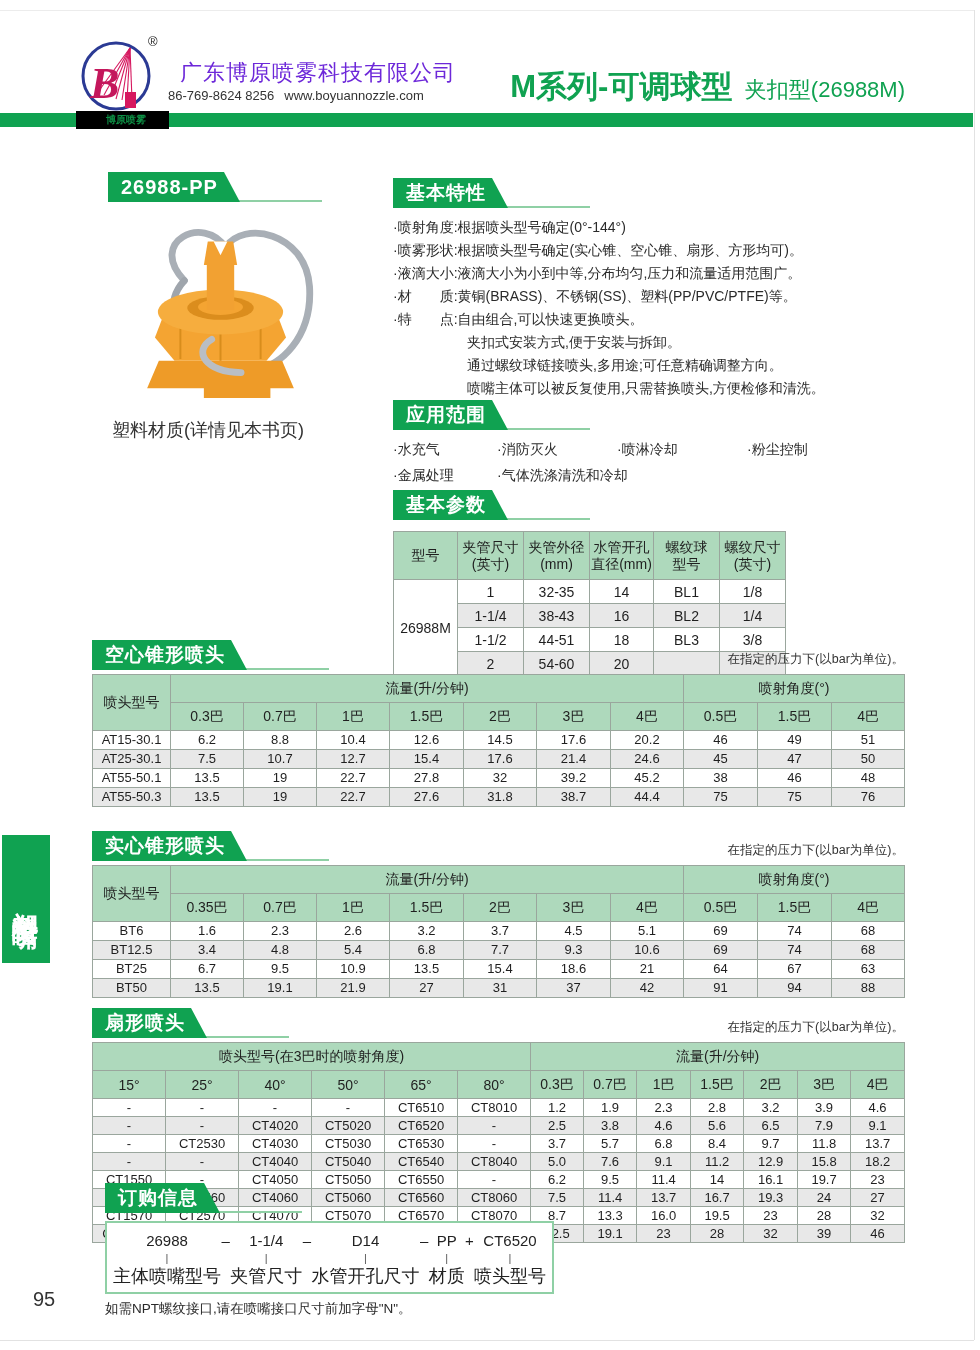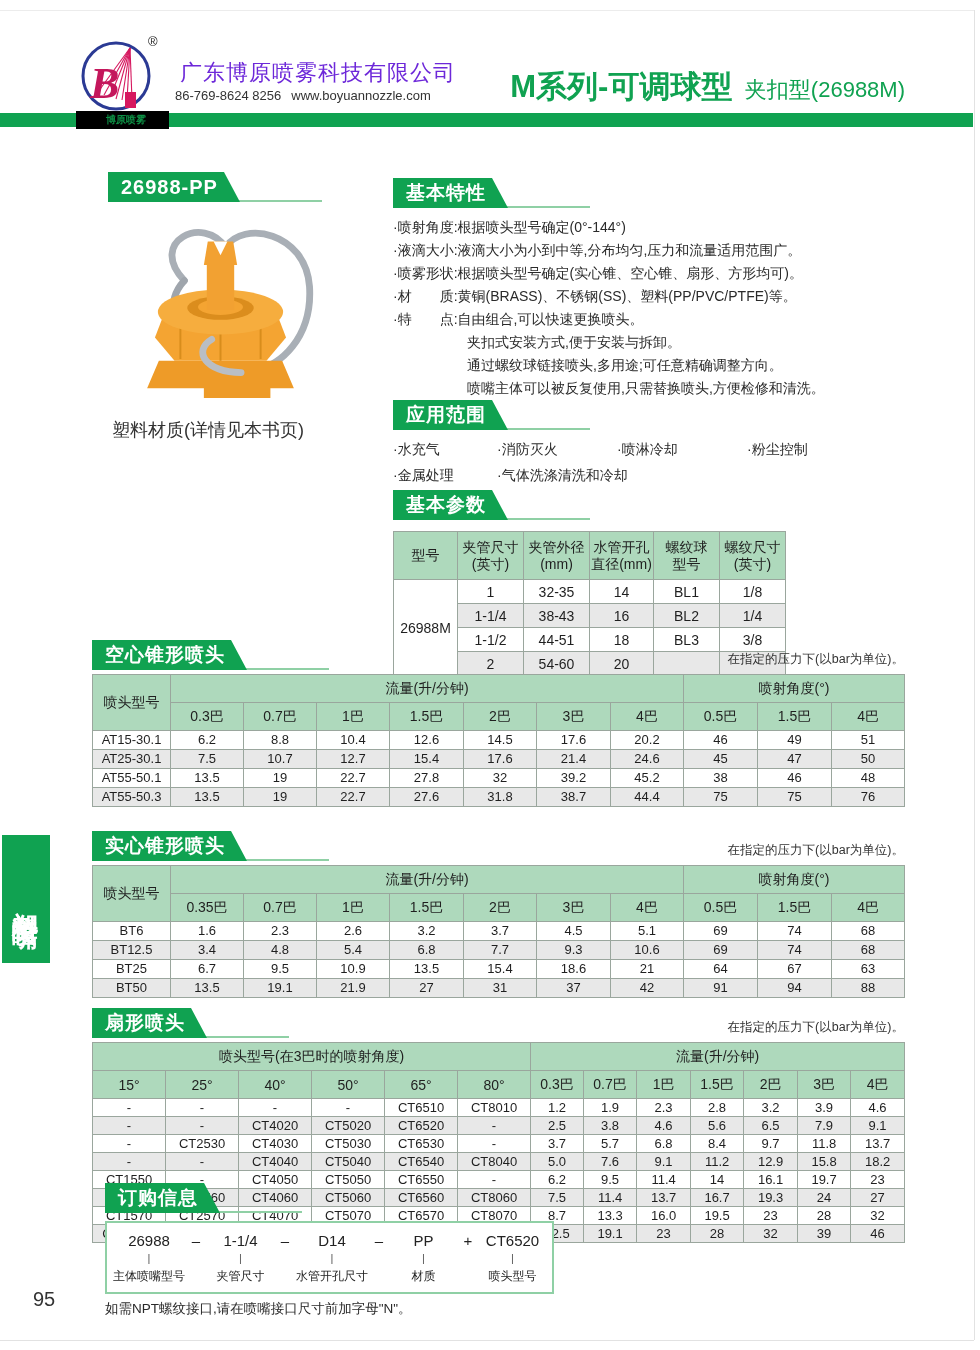--- a/index.html
+++ b/index.html
@@ -9,21 +9,21 @@
     overflow:hidden;
   }
   .hairline-top{position:absolute;left:0;top:10px;width:974px;height:1px;background:#ececec;}
   .hairline-right{position:absolute;left:974px;top:10px;width:1px;height:1330px;background:#e2e2e2;}
   .hairline-bottom{position:absolute;left:0;top:1340px;width:974px;height:1px;background:#e2e2e2;}
 
   
   .logo-wrap{position:absolute;left:80px;top:40px;width:110px;height:72px;}
   .reg-mark{position:absolute;left:148px;top:34px;font-size:13px;color:#222;}
   .company-name{position:absolute;left:180px;top:58px;font-size:22px;font-weight:normal;color:#6d28d9;letter-spacing:1px;}
-  .company-contact{position:absolute;left:175px;top:88px;font-size:13px;color:#333;}
+  .company-contact{position:absolute;left:168px;top:88px;font-size:13px;color:#333;}
   .company-contact span{margin-right:10px;}
   .page-title{position:absolute;left:0;top:66px;width:905px;text-align:right;white-space:nowrap;}
   .title-main{font-size:31px;font-weight:bold;color:#10a251;text-align:center;}
   .title-sub{font-size:22px;color:#10a251;margin-left:8px;}
   .green-bar{position:absolute;left:0;top:113px;width:973px;height:14px;background:#10a251;}
   .brand-box{position:absolute;left:76px;top:111px;width:86px;height:18px;background:#000000;
     display:flex;align-items:center;justify-content:center;font-size:10px;font-weight:bold;color:#0c8f44;padding-left:7px;}
 
   
   .sec-head{display:flex;justify-content:space-between;align-items:flex-end;}
@@ -73,21 +73,21 @@
 
   
   .ordering-zone{position:absolute;left:105px;top:1183px;width:812px;}
   .order-box{
     margin-top:8px;width:449px;border:2px solid #8fd0a5;background:#fff;
     display:flex;align-items:flex-start;padding:8px 6px 6px 6px;box-sizing:border-box;
   }
   .ord-col{flex:1;display:flex;flex-direction:column;align-items:center;}
   .ord-code{font-size:15px;color:#222;height:20px;line-height:20px;}
   .ord-tick{font-size:11px;color:#555;height:15px;line-height:15px;}
-  .ord-label{font-size:12px;color:#222;height:20px;line-height:20px;white-space:nowrap;}
+  .ord-label{font-size:18px;color:#222;height:20px;line-height:20px;white-space:nowrap;}
   .ord-sep{width:22px;text-align:center;font-size:15px;color:#222;height:20px;line-height:20px;}
   .npt-note{margin-top:6px;font-size:13.5px;color:#2a2a2a;}
 
   
   .side-tab{
     position:absolute;left:2px;top:835px;width:48px;height:128px;background:#10a251;
     color:#fff;font-size:26px;font-weight:bold;writing-mode:vertical-rl;
     display:flex;align-items:center;justify-content:center;letter-spacing:4px;
   }
   .page-number{position:absolute;left:33px;top:1288px;font-size:20px;color:#333;}
@@ -149,22 +149,22 @@
   </div>
   <div class="product-caption">塑料材质(详情见本书页)</div>
 </div>
 
 <div class="info-col">
   <div class="banner-group">
     <span class="banner">基本特性</span><span class="banner-underline"></span>
   </div>
   <div class="feat-list">
       <div class="feat-line">·喷射角度:根据喷头型号确定(0°-144°)</div>
+      <div class="feat-line">·喷雾形状:根据喷头型号确定(实心锥、空心锥、扇形、方形均可)。</div>
       <div class="feat-line">·液滴大小:液滴大小为小到中等,分布均匀,压力和流量适用范围广。</div>
-      <div class="feat-line">·喷雾形状:根据喷头型号确定(实心锥、空心锥、扇形、方形均可)。</div>
       <div class="feat-line">·材　　质:黄铜(BRASS)、不锈钢(SS)、塑料(PP/PVC/PTFE)等。</div>
       <div class="feat-line">·特　　点:自由组合,可以快速更换喷头。</div>
       <div class="feat-line cont">夹扣式安装方式,便于安装与拆卸。</div>
       <div class="feat-line cont">通过螺纹球链接喷头,多用途;可任意精确调整方向。</div>
       <div class="feat-line cont">喷嘴主体可以被反复使用,只需替换喷头,方便检修和清洗。</div>
     </div>
 
   <div class="banner-group">
     <span class="banner">应用范围</span><span class="banner-underline"></span>
   </div>

